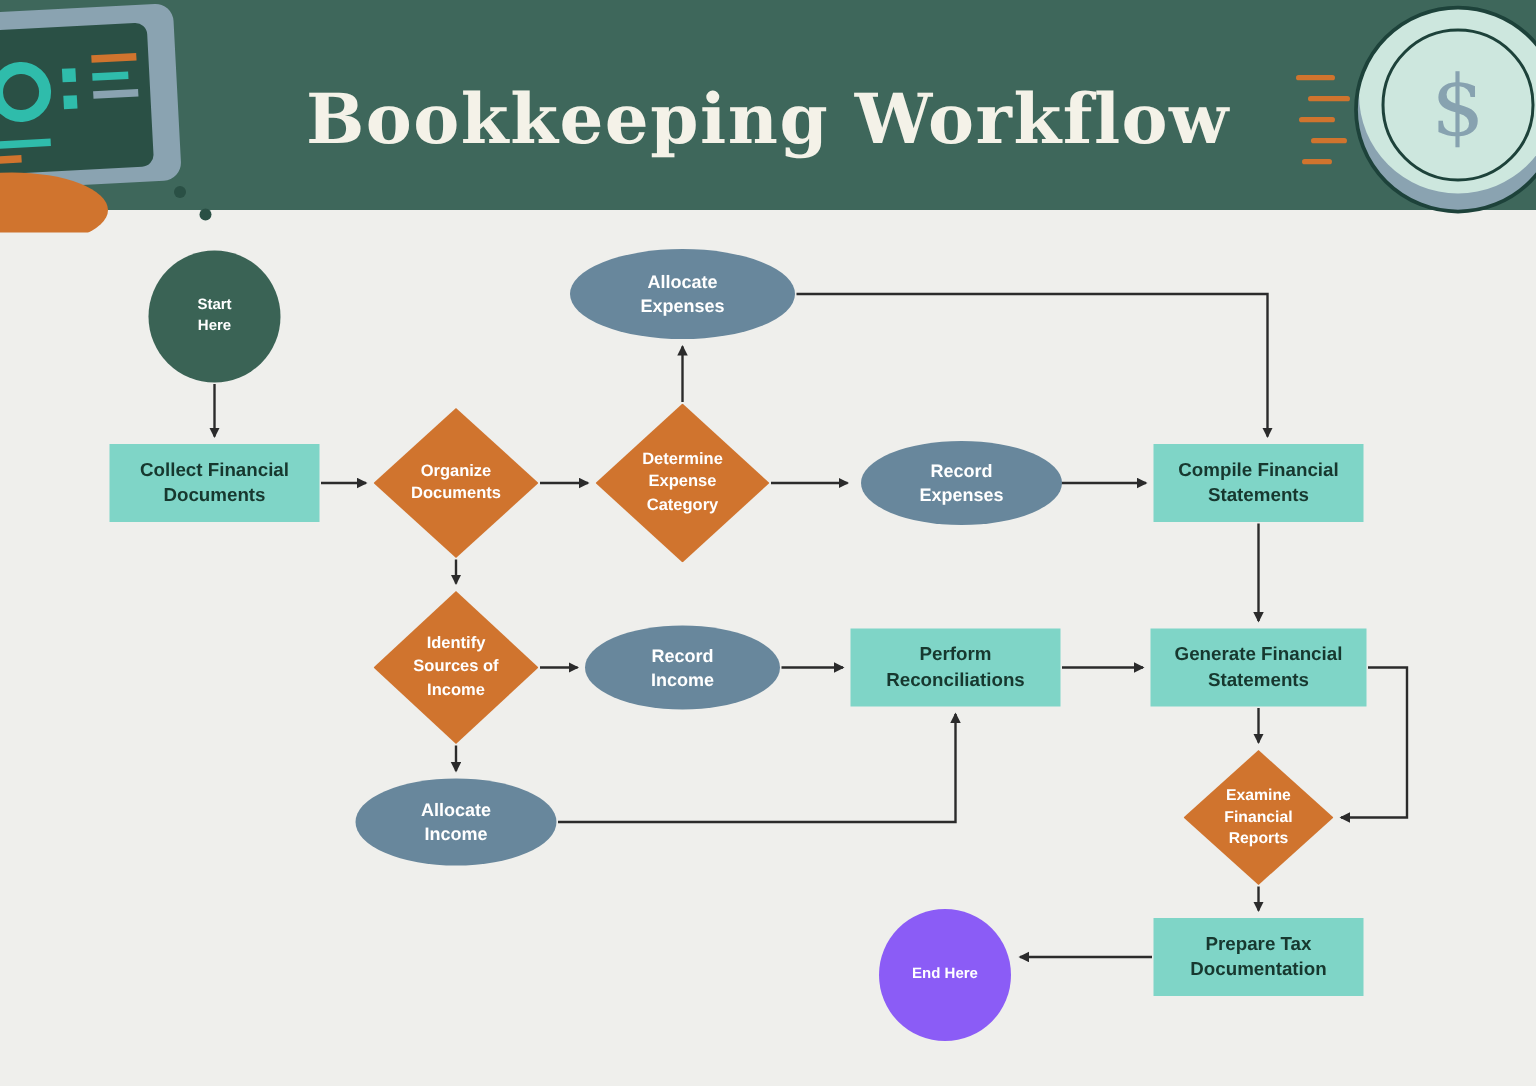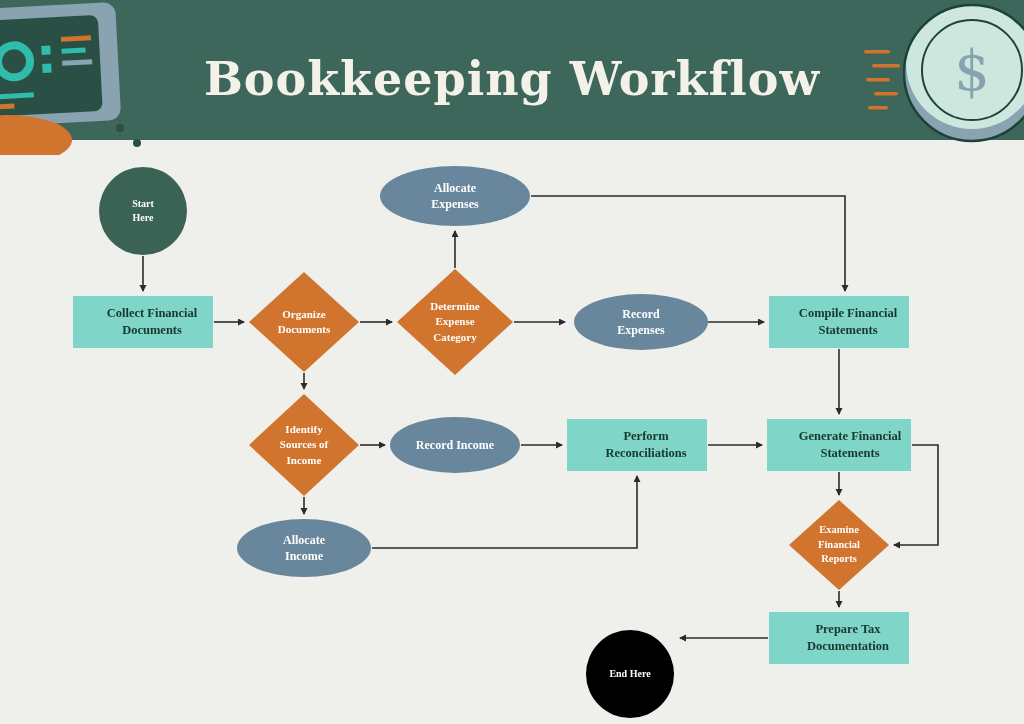--- a/index.html
+++ b/index.html
@@ -21,22 +21,22 @@
   }
   .decor-left { position:absolute; left:0; top:0; }
   .decor-right { position:absolute; right:0; top:0; }
 
   .connectors { position:absolute; left:0; top:0; pointer-events:none; }
 
   .node {
     position:absolute; display:flex; align-items:center; justify-content:center;
     text-align:center; font-weight:bold;
   }
-  .node span { display:block;font-family:Liberation Serif, serif; }
-  .rect    { background:#7fd5c7; color:#17382f; font-size:12.5px; line-height:1.4;justify-content:flex-end; }
+  .node span { display:block; }
+  .rect    { background:#7fd5c7; color:#17382f; font-size:12.5px; line-height:1.4; }
   .rect span { width:122px; }
   .ellipse { background:#68879c; color:#ffffff; border-radius:50%; font-size:12px; line-height:1.35; }
   .ellipse span { width:80px; }
   .diamond { background:#d0742e; color:#ffffff; font-size:11px; line-height:1.4;
              clip-path:polygon(50% 0, 100% 50%, 50% 100%, 0 50%); }
   .diamond span { width:80px; }
   .circle  { border-radius:50%; color:#ffffff; font-size:10px; line-height:1.4; }
 
   #n-start   { left:99px;  top:167px; width:88px;  height:88px; background:#3a6355; }
   #n-start span { width:44px; }
@@ -48,21 +48,21 @@
   #n-compile { left:769px; top:296px; width:140px; height:52px; }
   #n-identify{ left:249px; top:394px; width:110px; height:102px; }
   #n-identify span { width:72px; }
   #n-recinc  { left:390px; top:417px; width:130px; height:56px; }
   #n-perform { left:567px; top:419px; width:140px; height:52px; }
   #n-generate{ left:767px; top:419px; width:144px; height:52px; }
   #n-allocinc{ left:237px; top:519px; width:134px; height:58px; }
   #n-examine { left:789px; top:500px; width:100px; height:90px; font-size:10.5px; }
   #n-examine span { width:64px; }
   #n-prepare { left:769px; top:612px; width:140px; height:52px; }
-  #n-end     { left:586px; top:630px; width:88px;  height:88px; background:#000000; }
+  #n-end     { left:586px; top:606px; width:88px;  height:88px; background:#8b5cf6; }
   #n-end span { width:72px; }
 </style>
 </head>
 <body>
 
 <div class="page">
 
   <div class="header">
     <div class="title">Bookkeeping Workflow</div>
   </div>

